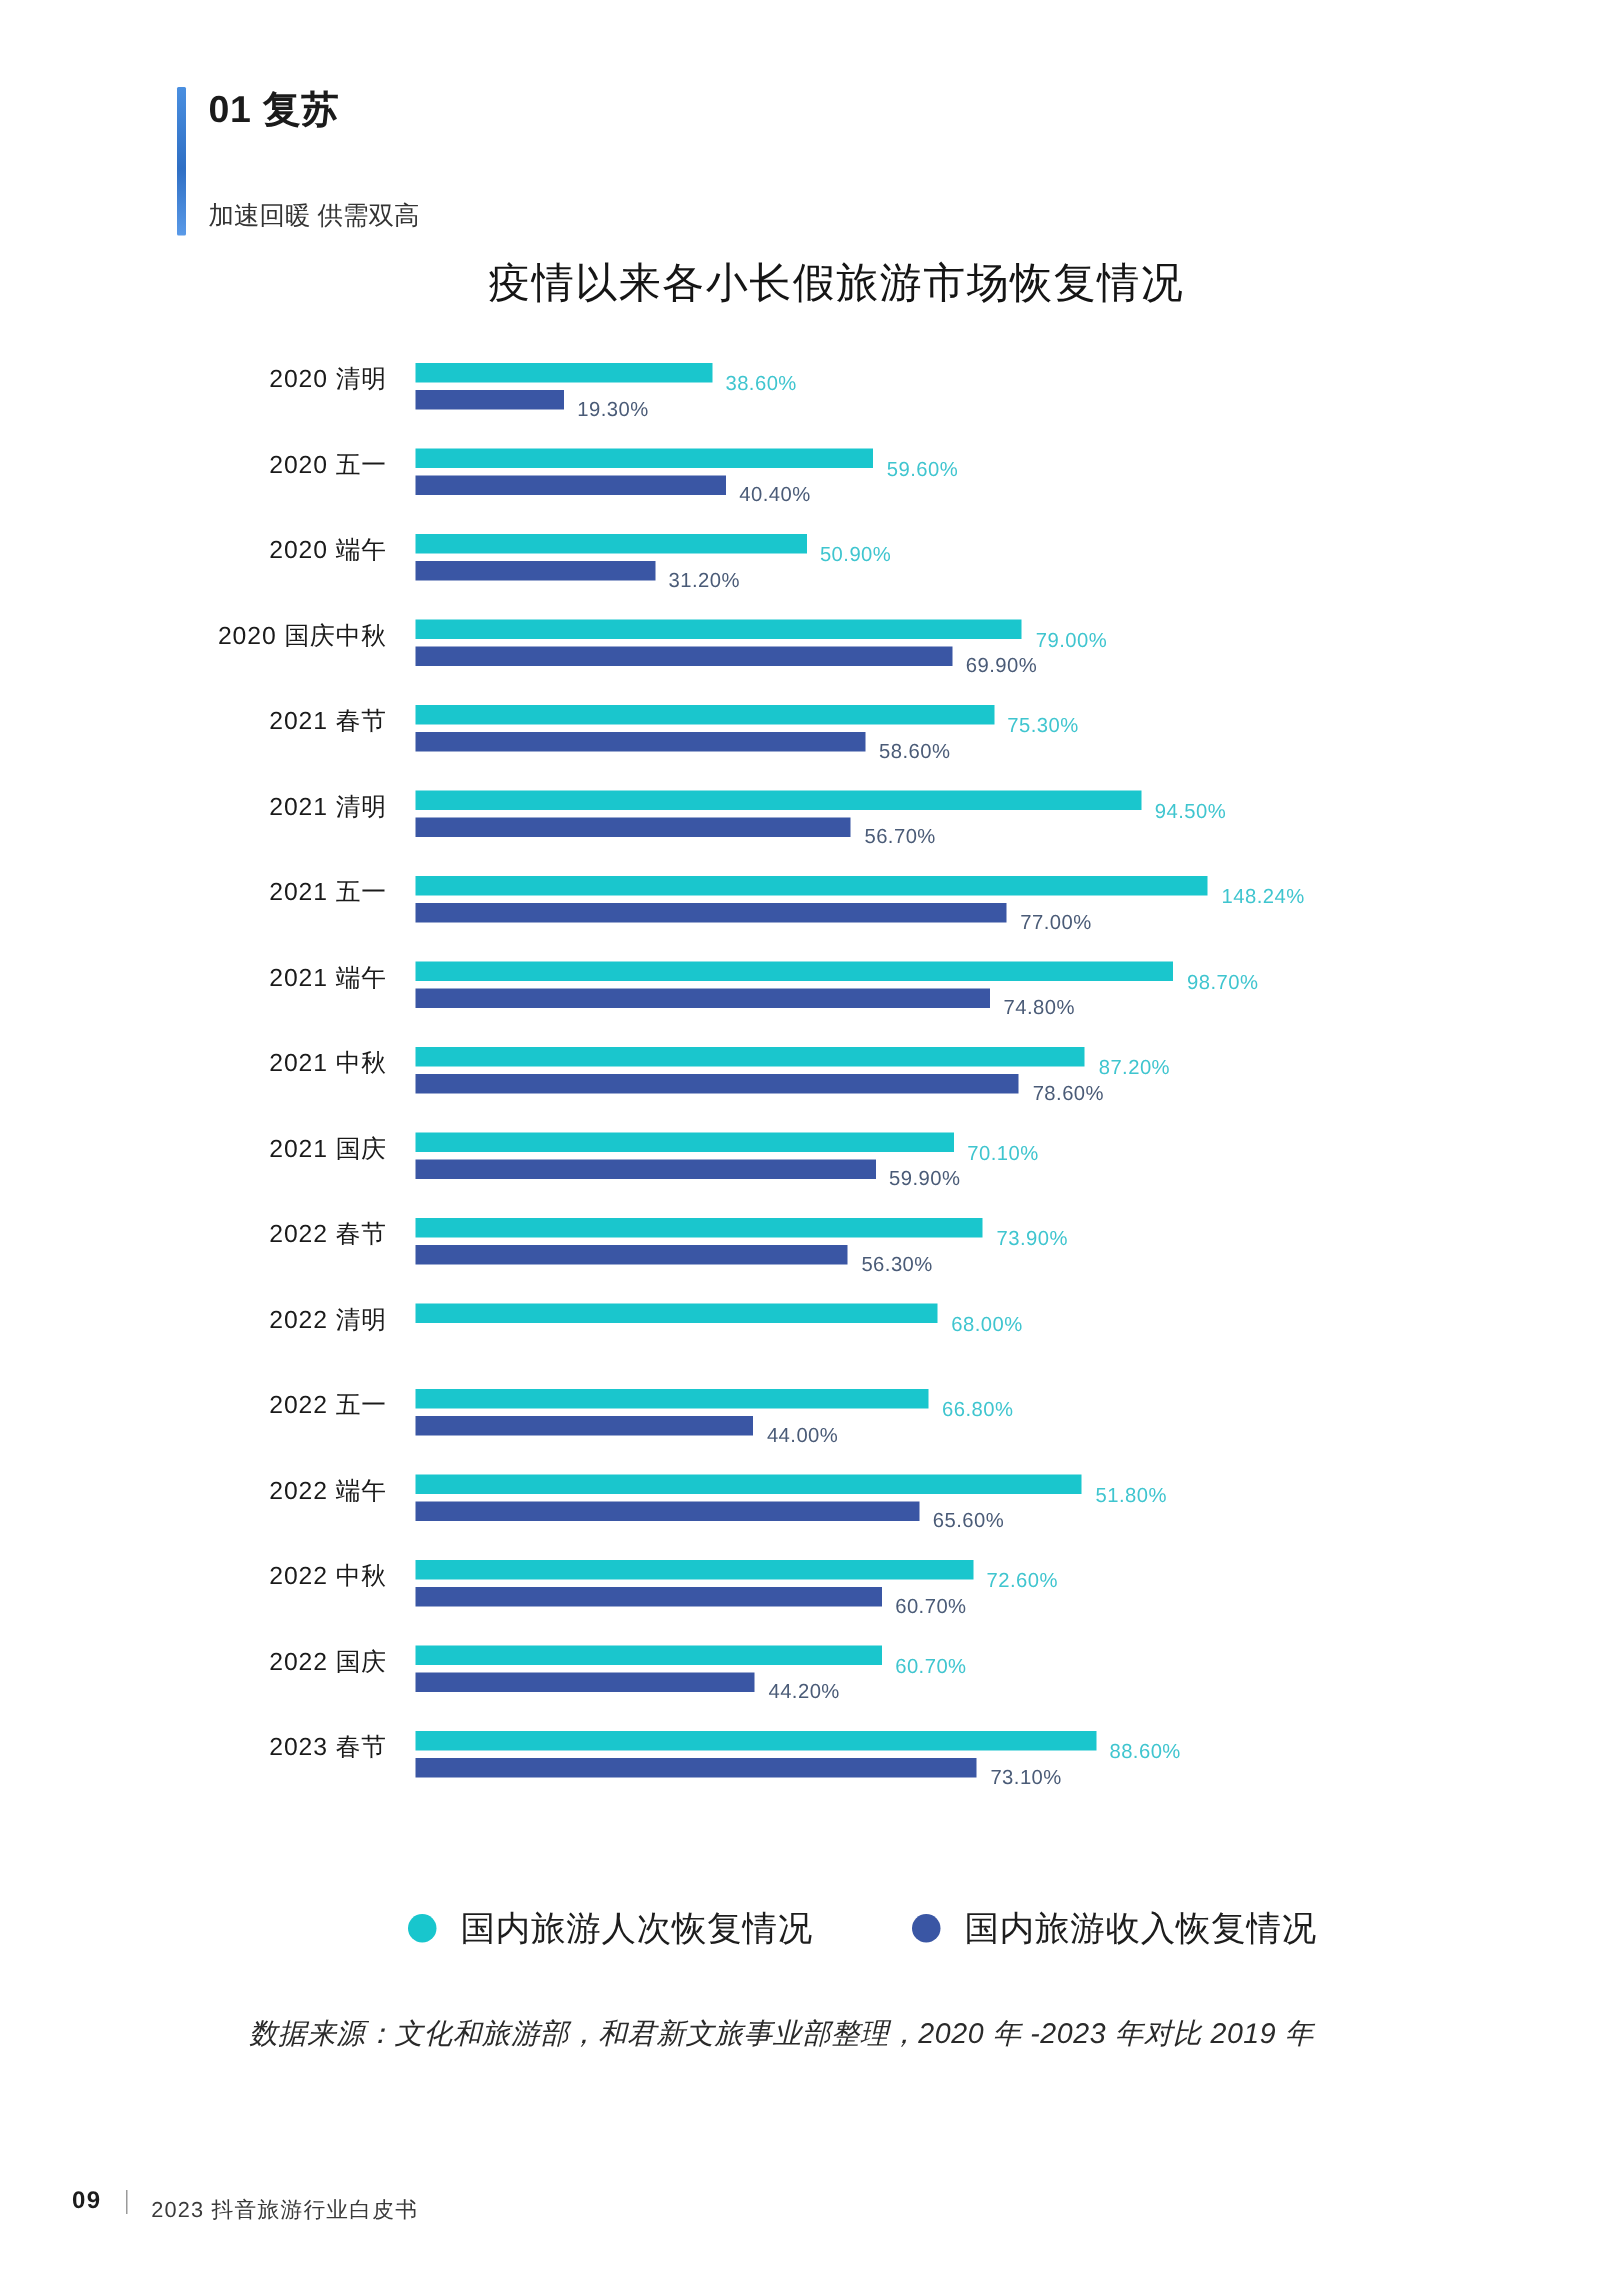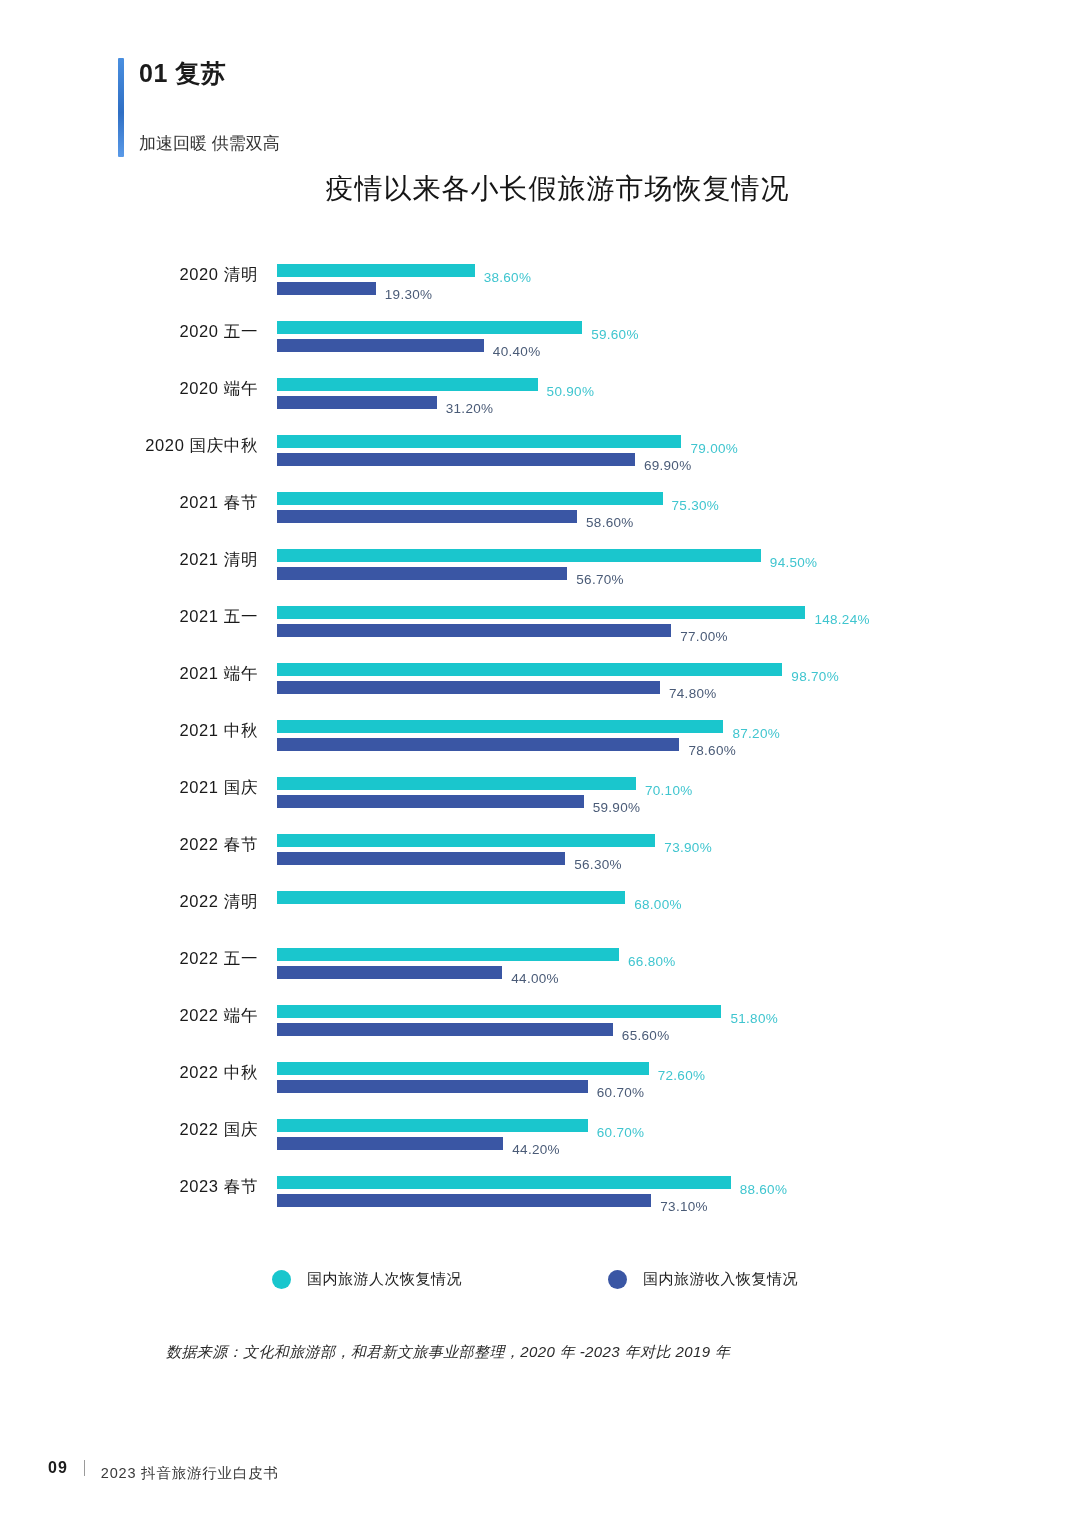--- a/index.html
+++ b/index.html
@@ -65,21 +65,21 @@
     font-weight: normal;
     letter-spacing: 1px;
     color: #151515;
     margin-left: 35px;
   }
 
   
   #chart {
     position: absolute;
     left: 0;
-    top: 264px;
+    top: 242px;
     width: 956px;
   }
   .chart-row {
     position: relative;
     height: 57px;
   }
   .cat-label {
     position: absolute;
     left: 60px;
     width: 198px;
@@ -140,32 +140,32 @@
   .legend-dot {
     width: 19px;
     height: 19px;
     border-radius: 50%;
     flex: none;
   }
   .legend-dot.cyan { background: #18c6cd; }
   .legend-dot.blue { background: #3a56a4; }
   .legend-label {
     margin-left: 16px;
-    font-size: 15px;
+    font-size: 23px;
     color: #1d1d1d;
     letter-spacing: 0.5px;
     white-space: nowrap;
   }
 
   
   #source-note {
     position: absolute;
     left: 166px;
     top: 1343px;
-    font-size: 15px;
+    font-size: 19px;
     font-style: italic;
     color: #2a2a2a;
     letter-spacing: 0.4px;
     white-space: nowrap;
   }
 
   
   #footer {
     position: absolute;
     left: 48px;

